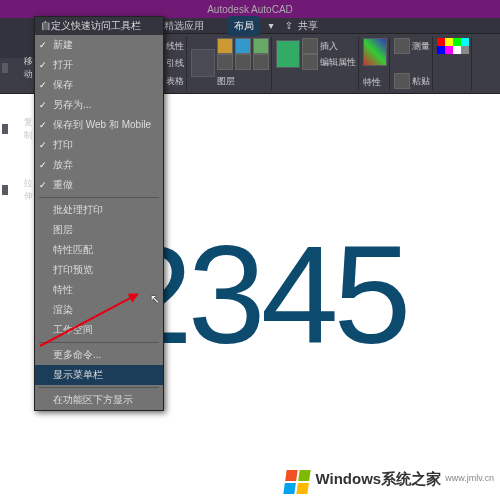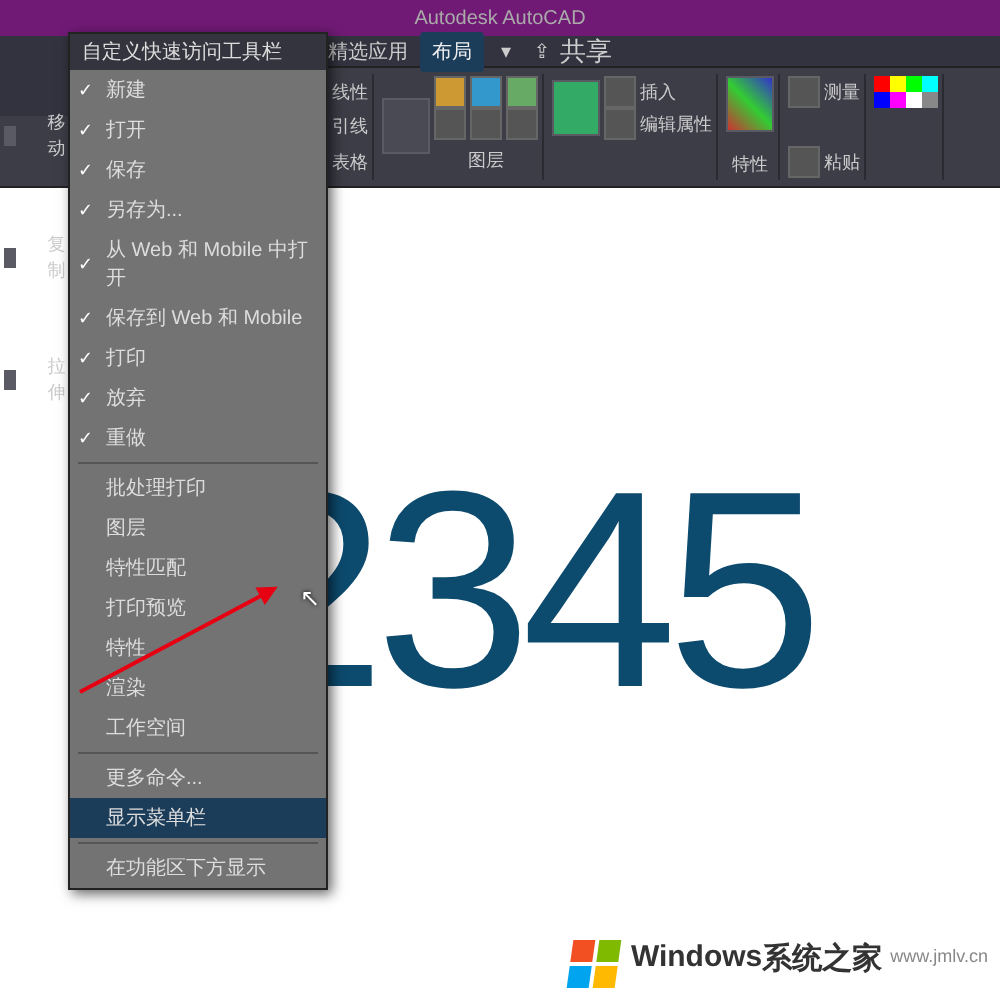--- a/index.html
+++ b/index.html
@@ -2,23 +2,23 @@
 <html><head>
 <meta charset="utf-8">
 <style>
 * { margin: 0; padding: 0; box-sizing: border-box; }
 body { width: 500px; height: 500px; font-family: "Microsoft YaHei", sans-serif; background: #fff; overflow: hidden; position: relative; }
 .app-window { width: 100%; height: 100%; }
 .title-bar { background: #701a75; height: 18px; display: flex; align-items: center; color: #aaa; font-size: 10px; }
 .title-text { margin: 0 auto; }
 .top-strip { background: #33333f; height: 16px; display: flex; align-items: center; font-size: 10px; color: #ccc; border-bottom: 1px solid #222; }
 .top-left { padding-left: 4px; }
-.top-btn { background: #1c3d5a; padding: 3px 6px; margin-left: 6px; font-size: 10px; color: #eee; border-radius: 2px; text-align: right; }
+.top-btn { background: #1c3d5a; padding: 3px 6px; margin-left: 24px; font-size: 10px; color: #eee; border-radius: 2px; text-align: right; }
 .top-small { width: 14px; height: 12px; margin-left: 4px; display: inline-flex; align-items: center; justify-content: center; color: #ccc; }
-.ribbon { background: #3d3d48; height: 60px; display: flex; padding: 3px 4px; gap: 2px; border-bottom: 1px solid #222; overflow: hidden; text-align: center; }
+.ribbon { background: #3d3d48; height: 60px; display: flex; padding: 3px 4px; gap: 2px; border-bottom: 1px solid #222; overflow: hidden; }
 .ribbon-group { display: flex; flex-direction: column; justify-content: space-between; padding: 1px 2px; border-right: 1px solid #2a2a32; }
 .ribbon-row { display: flex; gap: 2px; align-items: center; }
 .ribbon-icon { width: 16px; height: 16px; background: #555; border: 1px solid #666; display: inline-flex; align-items: center; justify-content: center; font-size: 8px; color: #ddd; }
 .ribbon-lbl { font-size: 9px; color: #ccc; }
 .ribbon-big { width: 24px; height: 28px; background: #4a4a55; border: 1px solid #5a5a65; }
 .color-sw { display: flex; flex-wrap: wrap; width: 32px; }
 .sw { width: 8px; height: 8px; }
 .dropdown-menu { position: absolute; left: 34px; top: 16px; width: 130px; background: #737373; border: 1px solid #222; box-shadow: 2px 2px 6px rgba(0,0,0,0.6); z-index: 10; }
 .menu-header { font-size: 10px; color: #ddd; padding: 2px 6px; background: #34343e; }
 .menu-item { font-size: 10px; color: #ddd; padding: 3px 6px 3px 18px; position: relative; display: flex; align-items: center; }
@@ -46,21 +46,21 @@
   <div class="title-bar">
     <span class="title-text">Autodesk AutoCAD</span>
   </div>
 
   <div class="top-strip">
     <span class="top-left">视图</span>
     <span style="margin-left:140px">精选应用</span>
     <span class="top-btn">布局</span>
     <span class="top-small">▾</span>
     <span class="top-small">⇪</span>
-    <span style="font-size:13px;margin-left:2px">共享</span>
+    <span style="font-size:10px;margin-left:2px">共享</span>
   </div>
 
   <div class="left-frag">
     <div>
         <span class="tiny-ico"></span>
         <span>移动</span>
       </div>
     <div>
         <span class="tiny-ico"></span>
         <span>复制</span>
@@ -150,21 +150,20 @@
     </div>
   </div>
 
   <div class="dropdown-menu">
     <div class="menu-header">自定义快速访问工具栏</div>
     <div id="menu-items">
         <div class="menu-item checked">新建</div>
         <div class="menu-item checked">打开</div>
         <div class="menu-item checked">保存</div>
         <div class="menu-item checked">另存为...</div>
-        <div class="menu-item checked">从 Web 和 Mobile 中打开</div>
         <div class="menu-item checked">保存到 Web 和 Mobile</div>
         <div class="menu-item checked">打印</div>
         <div class="menu-item checked">放弃</div>
         <div class="menu-item checked">重做</div>
         <div class="menu-sep"></div>
         <div class="menu-item">批处理打印</div>
         <div class="menu-item">图层</div>
         <div class="menu-item">特性匹配</div>
         <div class="menu-item">打印预览</div>
         <div class="menu-item">特性</div>

